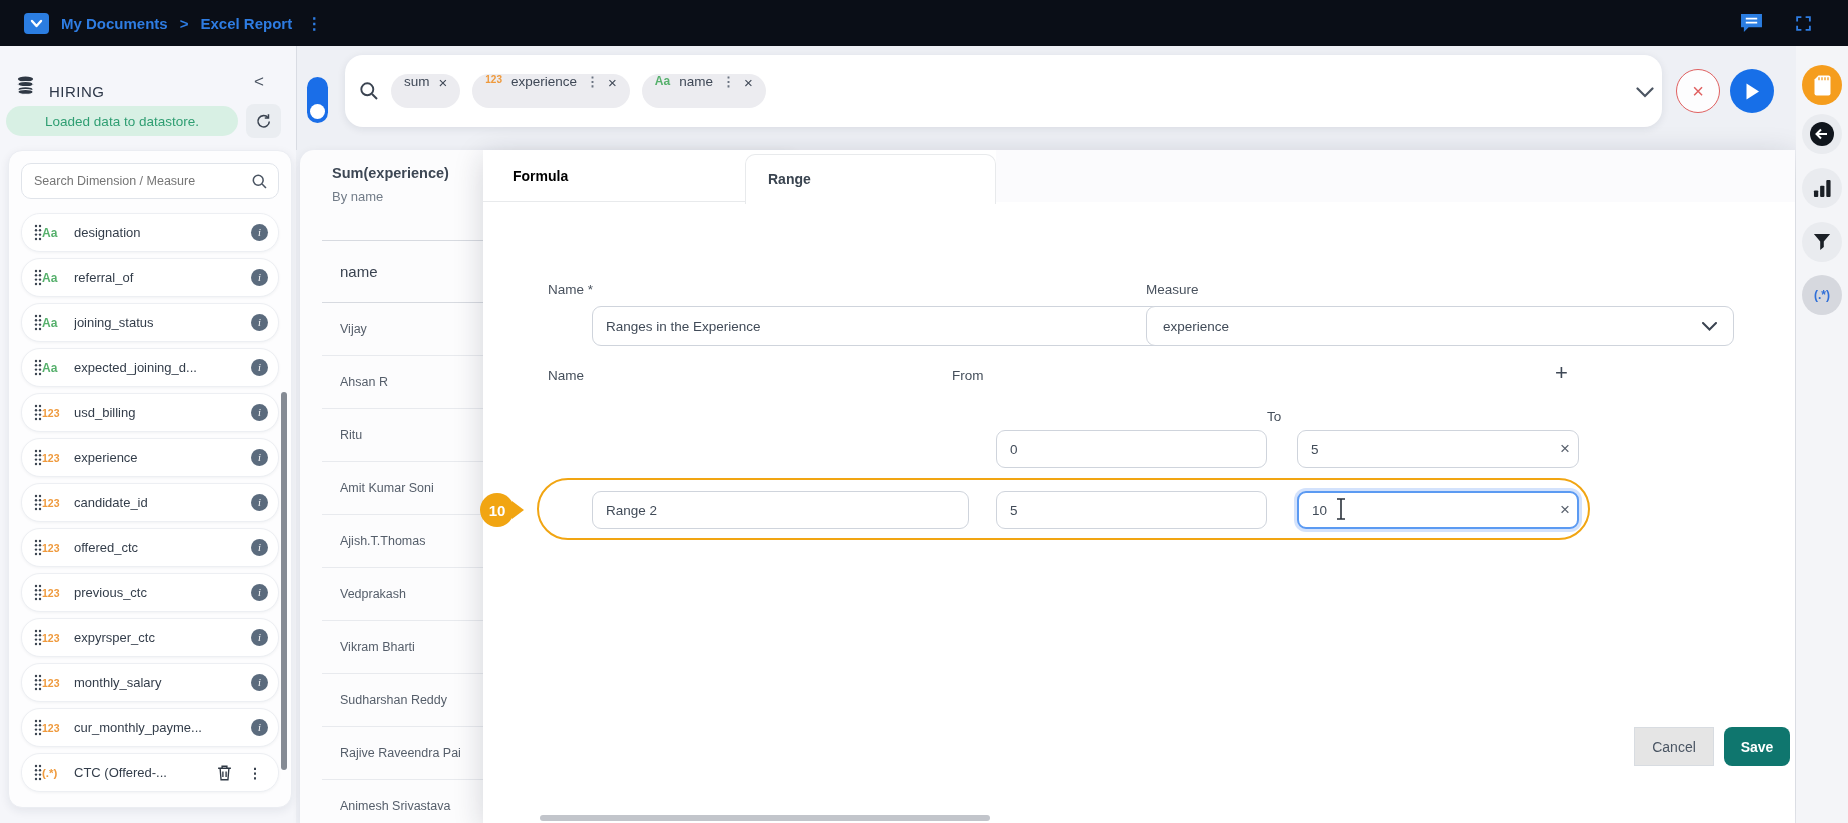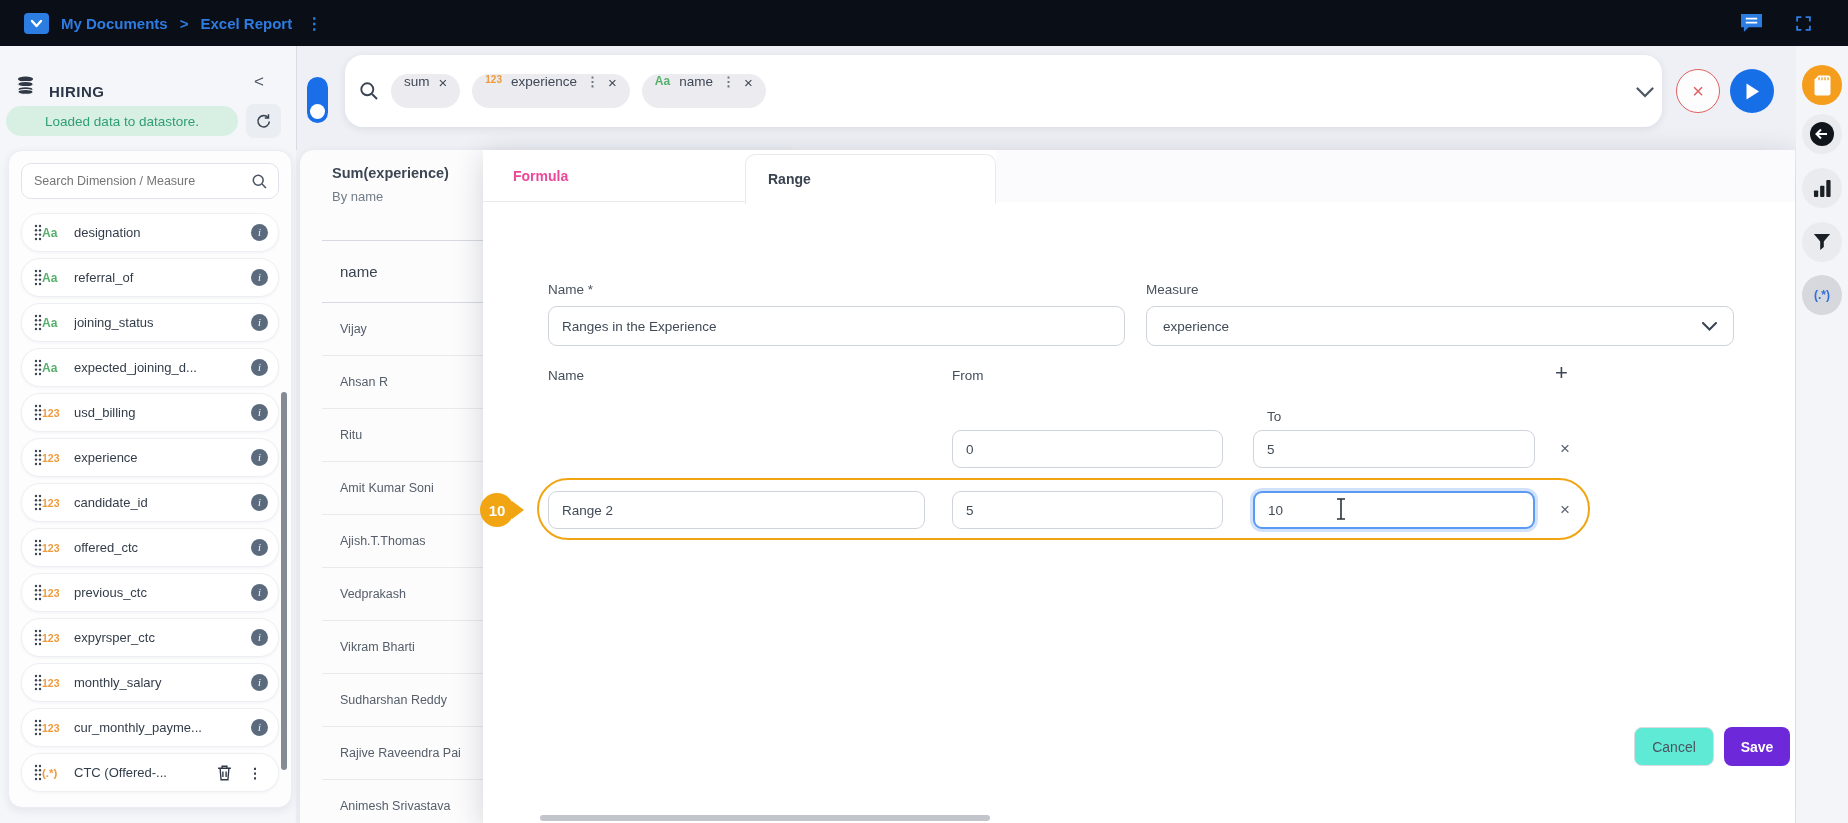--- a/index.html
+++ b/index.html
@@ -10,21 +10,21 @@
   .topbar { position:absolute; left:0; top:0; width:1848px; height:46px; background:#0a0e17; z-index:60; }
   .crumbs { position:absolute; left:24px; top:0; height:46px; display:flex; align-items:center; gap:12px;
             color:#2e7ce2; font-size:15px; font-weight:700; }
   .crumb-kebab { font-size:16px; font-weight:700; margin-left:2px; }
   .topbar-right { position:absolute; right:36px; top:0; height:46px; display:flex; align-items:center; gap:32px; }
 
   
   .sidebar { position:absolute; left:0; top:46px; width:296px; height:777px; background:#f5f6fa; }
   .v-divider { position:absolute; left:296px; top:46px; width:1px; height:104px; background:#d9dce3; }
   .sb-head { position:absolute; left:16px; top:24px; display:flex; align-items:center; gap:14px; }
-  .sb-title { font-size:15px; font-weight:700; color:#2d3748; letter-spacing:.5px;margin-top:13px; }
+  .sb-title { font-size:15px; font-weight:400; color:#2d3748; letter-spacing:.5px;margin-top:13px; }
   .sb-collapse { position:absolute; left:254px; top:26px; font-size:17px; color:#4a5462; cursor:pointer; }
   .status-pill { position:absolute; left:6px; top:60px; width:232px; height:30px; background:#d8f0e4; color:#2f9e72;
                  border-radius:15px; font-size:13.5px; display:flex; align-items:center; justify-content:center; }
   .refresh-tile { position:absolute; left:246px; top:58px; width:35px; height:34px; background:#eaedf1; border-radius:8px;
                   display:flex; align-items:center; justify-content:center; }
   .sb-panel { position:absolute; left:8px; top:104px; width:284px; height:658px; background:#fdfdfe;
               border:1px solid #ebedf2; border-radius:14px; box-shadow:0 3px 10px rgba(25,35,60,.08);
               padding:12px 12px 0 12px; overflow:hidden; }
   .sb-search { height:36px; border:1px solid #e0e4ea; border-radius:10px; background:#fff; display:flex;
                align-items:center; padding:0 10px; margin-bottom:14px; }
@@ -74,45 +74,45 @@
            display:flex; align-items:center; justify-content:center; }
 
   
   .modal { position:absolute; left:483px; top:150px; width:1312px; height:673px; background:#fff;
            border-radius:8px 8px 0 0; box-shadow:0 6px 30px rgba(20,30,50,.18); z-index:20; }
   .m-head { height:56px; background:#f6f6f8; border-bottom:1px solid #e7e8ec; border-radius:8px 8px 0 0;
             display:flex; align-items:center; padding-left:22px; font-size:15px; font-weight:700; color:#2b323b; }
   .m-close { position:absolute; right:22px; top:12px; font-size:25px; color:#5f6875; font-weight:400; cursor:pointer; }
   .m-tabs { position:relative; height:52px; background:#fff; border-bottom:1px solid #e8eaec; }
   .m-tab-rest { position:absolute; left:513px; right:0; top:0; bottom:-1px; background:#fbfbfd; }
-  .m-tab-formula { position:absolute; left:30px; top:0; line-height:52px; color:#ec4899; font-weight:600; font-size:14px; }
+  .m-tab-formula { position:absolute; left:30px; top:0; line-height:52px; color:#000000; font-weight:600; font-size:14px; }
   .m-tab-range { position:absolute; left:262px; top:4px; width:251px; height:50px; background:#fff;
                  border:1px solid #e8eaec; border-bottom:none; border-radius:10px 10px 0 0; line-height:48px;
                  padding-left:22px; font-weight:700; font-size:14px; color:#39434f; z-index:2; }
   .m-label { position:absolute; font-size:13.5px; color:#49525e;text-align:right; }
   .m-input { position:absolute; height:40px; border:1px solid #cfd4dc; border-radius:9px; background:#fff;
-             font-size:13.5px; color:#414b58; padding:0 13px; outline:none; font-family:"Liberation Sans", sans-serif; }
+             font-size:13.5px; color:#414b58; padding:0 13px; outline:none; font-family:"Liberation Sans", sans-serif;margin-left:44px; }
   .m-select { position:absolute; height:40px; border:1px solid #cfd4dc; border-radius:9px; background:#fff;
               display:flex; align-items:center; justify-content:space-between; padding:0 16px;
               font-size:13.5px; color:#414b58; }
   .rt-header { position:absolute; font-size:13.5px; color:#454f5b; }
   .rt-plus { position:absolute; left:1072px; top:210px; font-size:22px; color:#3f4856; }
   .rt-x { position:absolute; font-size:17px; color:#5a626e; }
   .hl-box { position:absolute; left:54px; top:328px; width:1053px; height:62px; border:2px solid #f1a512;
             border-radius:31px; }
   .to-focused { border:2px solid #5b9af2; box-shadow:0 0 0 3px rgba(108,160,245,.3); }
   .badge { position:absolute; left:-3px; top:343px; width:34px; height:34px; border-radius:50%; background:#f1a512;
            color:#fff; font-size:15px; font-weight:700; display:flex; align-items:center; justify-content:center; z-index:3; }
   .badge-tail { position:absolute; left:29px; top:351px; width:0; height:0; border-top:9px solid transparent;
                 border-bottom:9px solid transparent; border-left:12px solid #f1a512; z-index:2; }
   .ibeam { position:absolute; left:852px; top:347px; }
-  .btn-cancel { position:absolute; left:1151px; top:577px; width:80px; height:39px; background:#5eead4;
-                border:1px solid #d8dce1; border-radius:8px; color:#4a5563; font-size:14px;
+  .btn-cancel { position:absolute; left:1151px; top:577px; width:80px; height:39px; background:#e5e5e5;
+                border:1px solid #d8dce1; border-radius:0; color:#4a5563; font-size:14px;
                 display:flex; align-items:center; justify-content:center; }
-  .btn-save { position:absolute; left:1241px; top:577px; width:66px; height:39px; background:#6d28d9;
+  .btn-save { position:absolute; left:1241px; top:577px; width:66px; height:39px; background:#0f766e;
               border-radius:8px; color:#fff; font-size:14px; font-weight:600; display:flex; align-items:center;
               justify-content:center; }
   .h-scroll { position:absolute; left:57px; top:665px; width:450px; height:6px; background:#c2c5cb; border-radius:3px; }
 
   
   .right-toolbar { position:absolute; right:0; top:46px; width:52px; height:777px; background:#f4f5f8; z-index:30; }
   .rtb { position:absolute; left:6px; width:40px; height:40px; border-radius:50%; display:flex; align-items:center;
          justify-content:center; }
   .rtb-data   { top:19px;  background:#f59d1d; }
   .rtb-back   { top:68px;  background:#e9ebef; }

